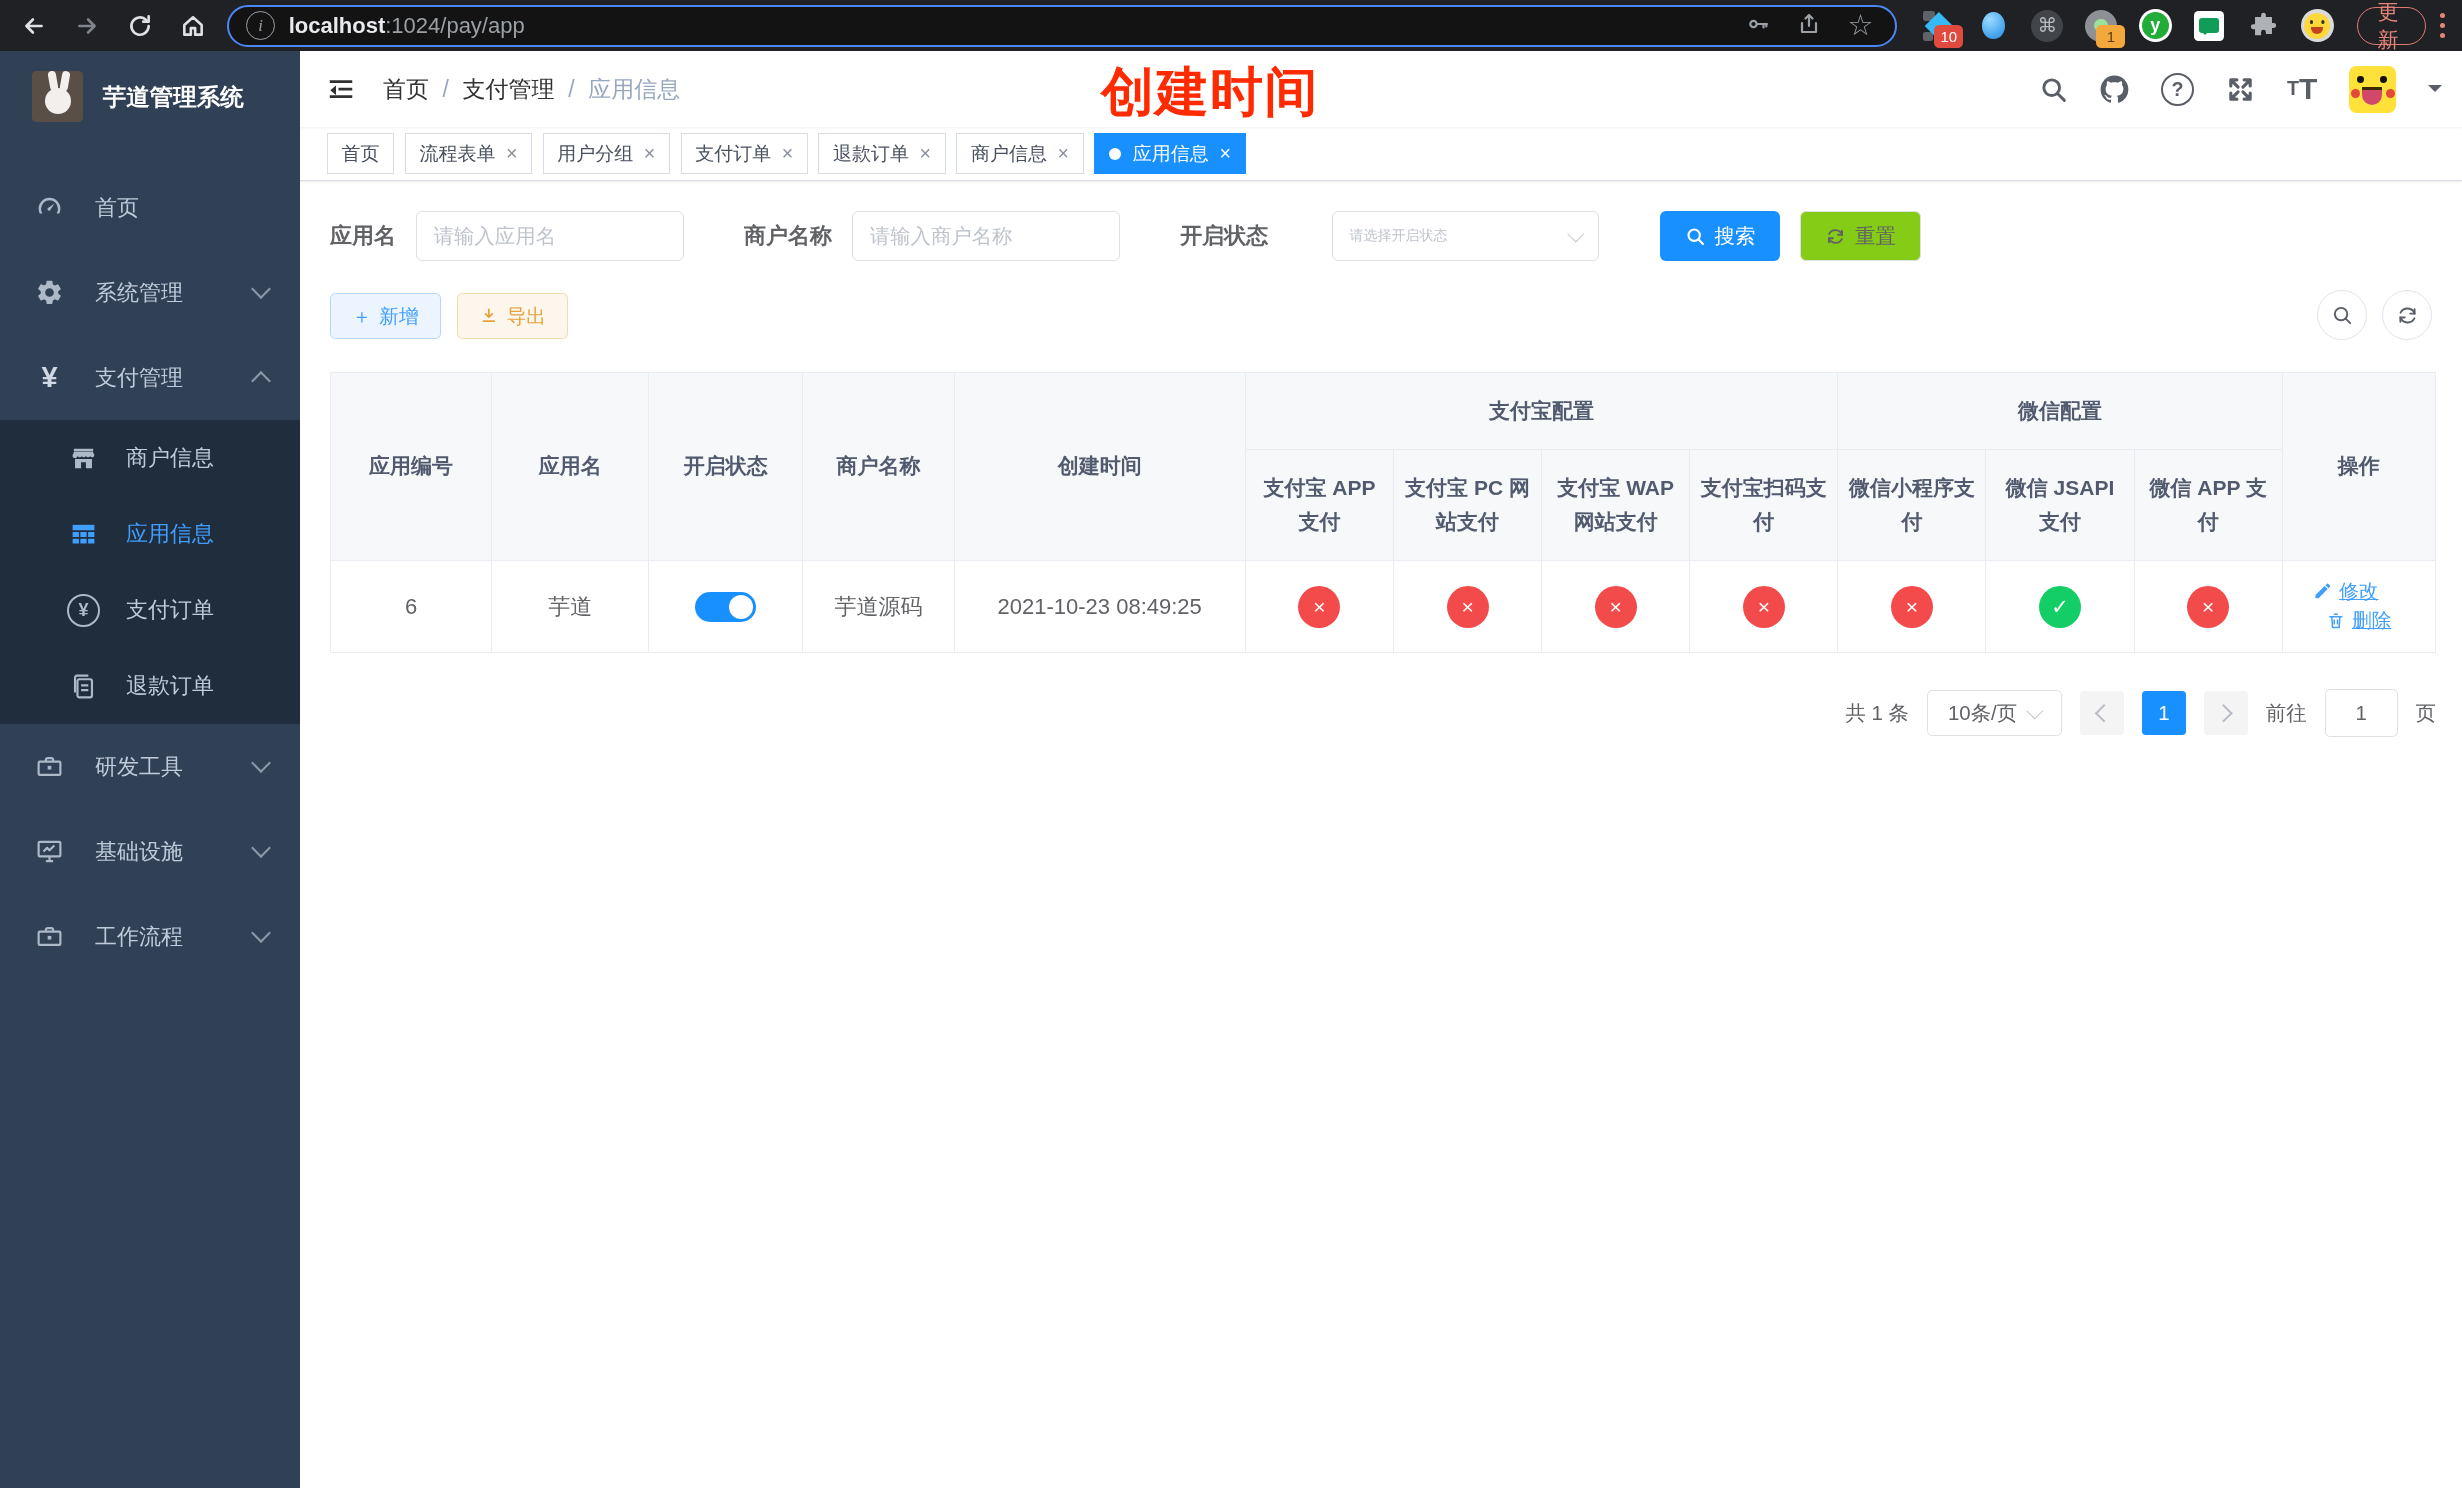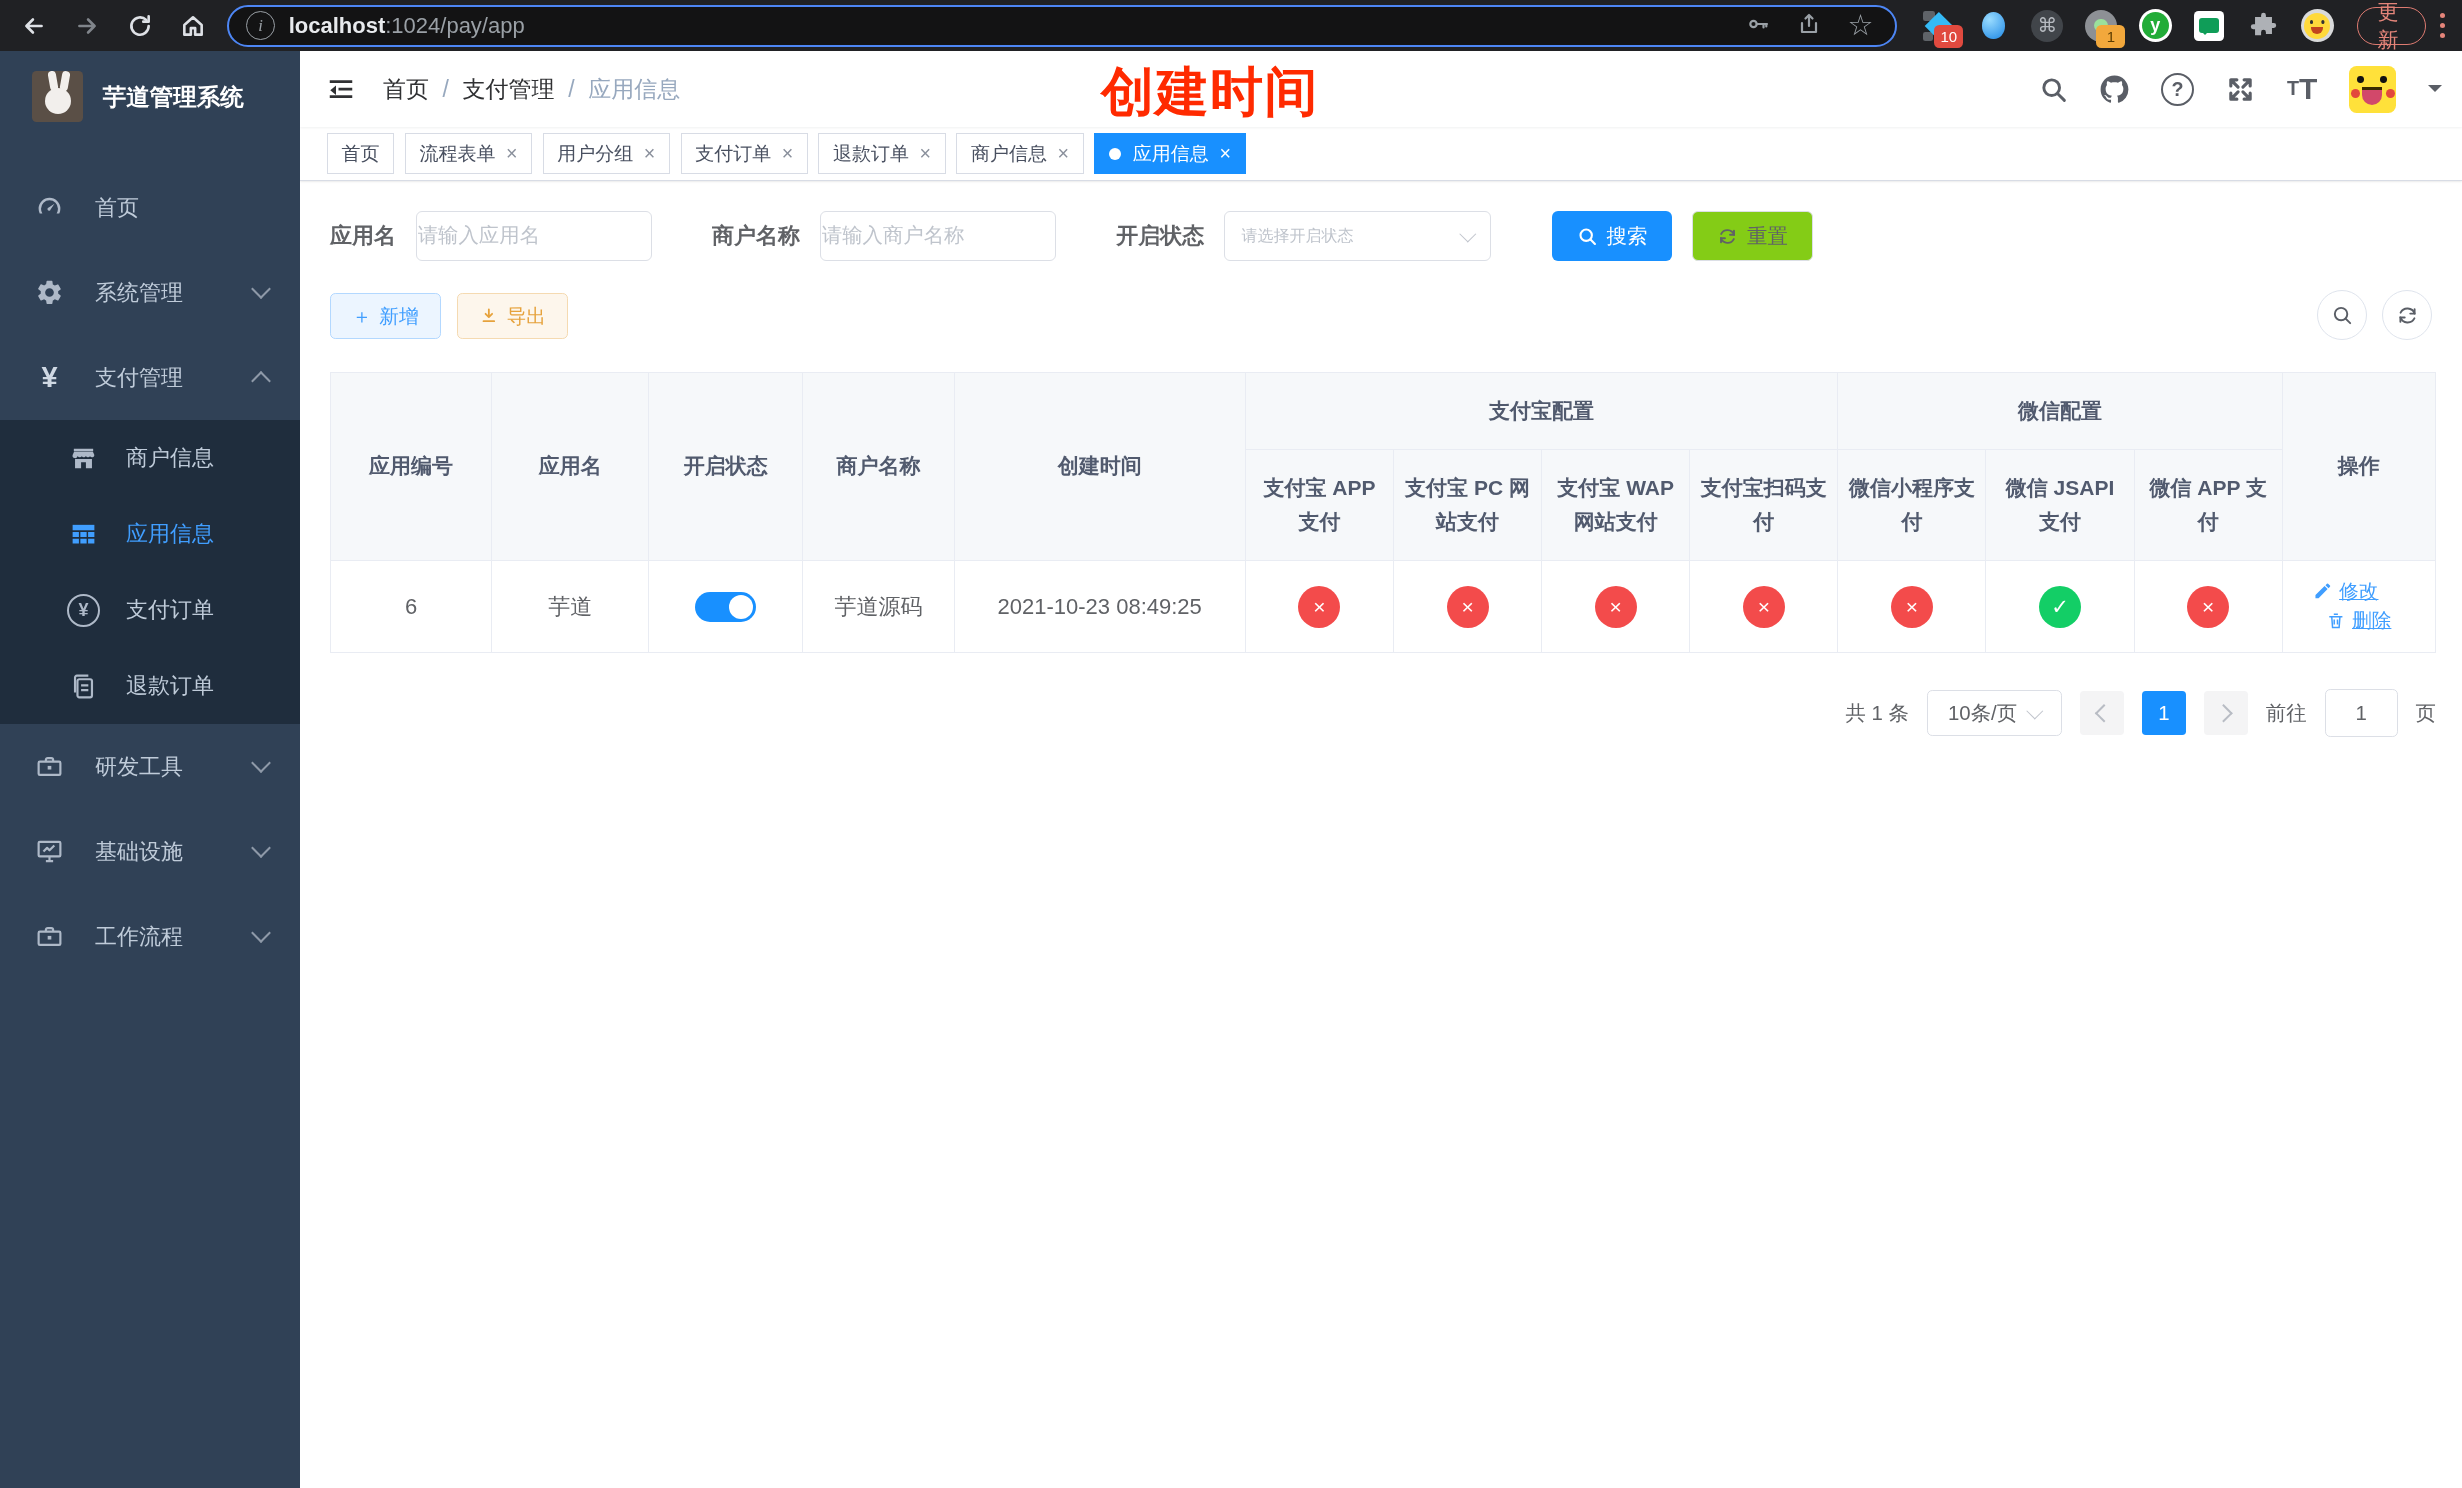--- a/index.html
+++ b/index.html
@@ -96,23 +96,23 @@
   .tag{height:39px;border:0.8px solid #d8dce5;background:#fff;color:#495060;font-size:19px;display:flex;align-items:center;gap:10.6px;padding:0 13.6px;cursor:pointer;white-space:nowrap;}
   .tag .x{font-size:19.7px;color:#8a909c;line-height:1;}
   .tag.active{background:#1890ff;border-color:#1890ff;color:#fff;}
   .tag.active .x{color:#fff;}
   .tag.active::before{content:"";width:12px;height:12px;border-radius:50%;background:#fff;margin-right:1.5px;}
 
   
   .main{padding:30px;background:#fff;}
   .filter-row{display:flex;align-items:center;gap:19.7px;margin-bottom:32px;flex-wrap:nowrap;}
   .f-label{font-size:22px;color:#606266;font-weight:700;white-space:nowrap;}
-  .f-input{width:232px;height:48px;border:0.8px solid #dcdfe6;border-radius:6px;padding:0 1px;font-size:20.4px;color:#606266;background:#fff;outline:none;font-family:Liberation Mono, monospace;}
+  .f-input{width:232px;height:48px;border:0.8px solid #dcdfe6;border-radius:6px;padding:0 17px;font-size:20.4px;color:#606266;background:#fff;outline:none;font-family:Liberation Sans, sans-serif;}
   .f-input::placeholder{color:#bfc4cc;}
-  .f-select{width:232px;height:48px;border:0.8px solid #dcdfe6;border-radius:6px;padding:0 16.7px;display:flex;align-items:center;justify-content:space-between;color:#bfc4cc;font-size:16px;background:#fff;cursor:pointer;}
+  .f-select{width:232px;height:48px;border:0.8px solid #dcdfe6;border-radius:6px;padding:0 16.7px;display:flex;align-items:center;justify-content:space-between;color:#bfc4cc;font-size:14px;background:#fff;cursor:pointer;margin-left:44px;}
   .sel-chev{width:10.6px;height:10.6px;border-right:1.5px solid #c0c4cc;border-bottom:1.5px solid #c0c4cc;transform:rotate(45deg);margin-top:-4.5px;}
   .gap-lg{width:21px;}
   .btn{height:48px;border-radius:6px;font-size:20.4px;display:flex;align-items:center;gap:9px;padding:0 24px;cursor:pointer;border:0.8px solid transparent;white-space:nowrap;}
   .btn svg{width:21px;height:21px;}
   .btn-primary{background:#1890ff;color:#fff;}
   .btn-plain{background:#84cc16;border-color:#dcdfe6;color:#606266;}
   .btns-row{position:relative;display:flex;gap:16.7px;margin-bottom:33px;}
   .btn-mini{height:44px;padding:0 21px;border-radius:5.3px;font-size:19.7px;display:flex;align-items:center;gap:7.6px;cursor:pointer;}
   .btn-mini svg{width:19.7px;height:19.7px;}
   .mini-blue{background:#ecf5ff;border:0.8px solid #b3d8ff;color:#409eff;}

